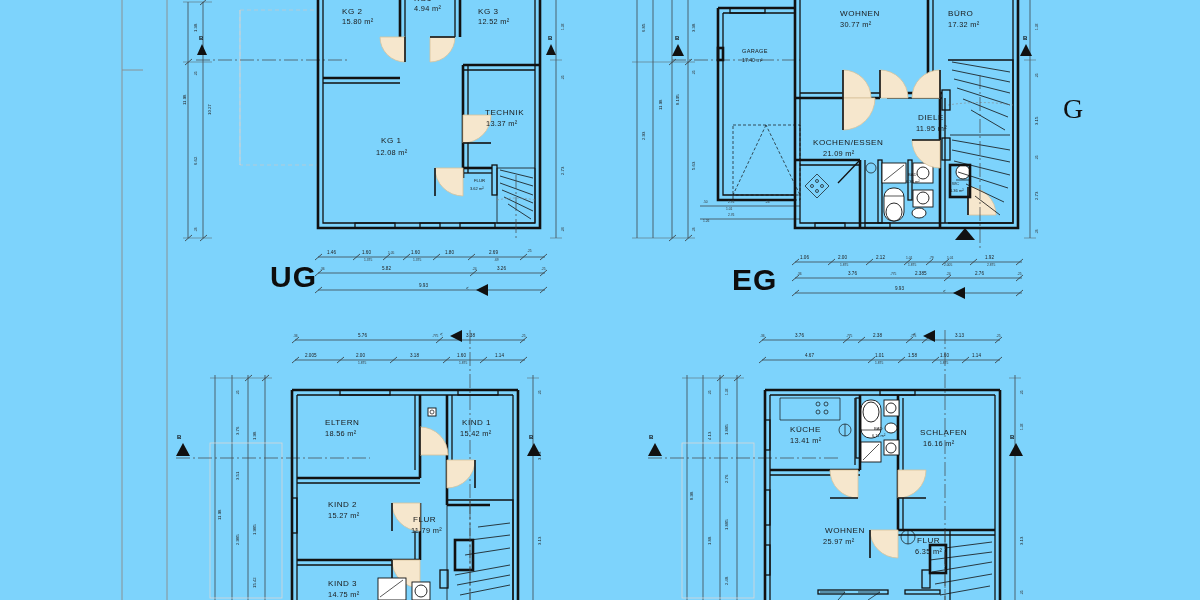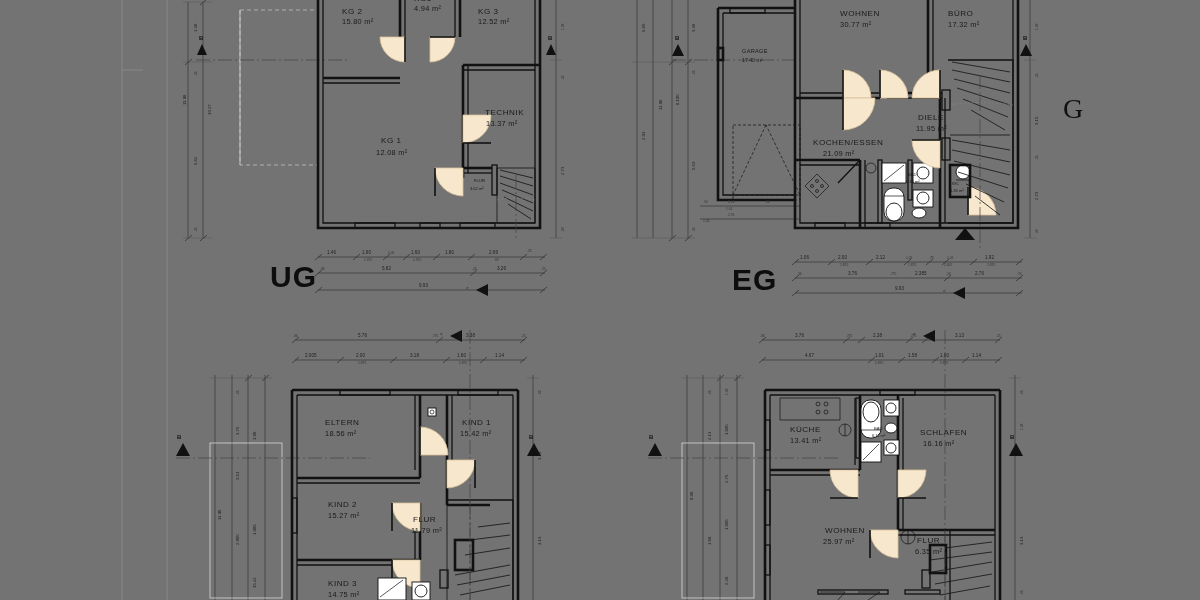--- a/index.html
+++ b/index.html
@@ -2,21 +2,21 @@
 <html><head>
 <meta charset="utf-8">
 <style>
   html,body{margin:0;padding:0;background:#ffffff;}
   body{
     width:1200px;height:600px;overflow:hidden;
     font-family:"Liberation Sans", sans-serif;
     color:#1a1a1a;
     position:relative;
   }
-  #sheet{position:absolute;inset:0;background:#737373;}
+  #sheet{position:absolute;inset:0;background:#7dd3fc;}
   svg{display:block;}
   .wall{fill:none;stroke:#111;stroke-width:2.6;}
   .wall-thin{fill:none;stroke:#111;stroke-width:1.3;}
   .dimline{fill:none;stroke:#333;stroke-width:0.7;}
   .dimline-light{fill:none;stroke:#555;stroke-width:0.5;}
   .axis{fill:none;stroke:#444;stroke-width:0.7;stroke-dasharray:14 3 2 3;}
   .ghost{fill:none;stroke:#c9c9c9;stroke-width:0.7;stroke-dasharray:4 3;}
   .ghost-solid{fill:none;stroke:#d8d8d8;stroke-width:0.8;}
   .door-swing{fill:#f6e7cd;stroke:#d9c39a;stroke-width:0.8;}
   .door-leaf{fill:none;stroke:#111;stroke-width:1.6;}

